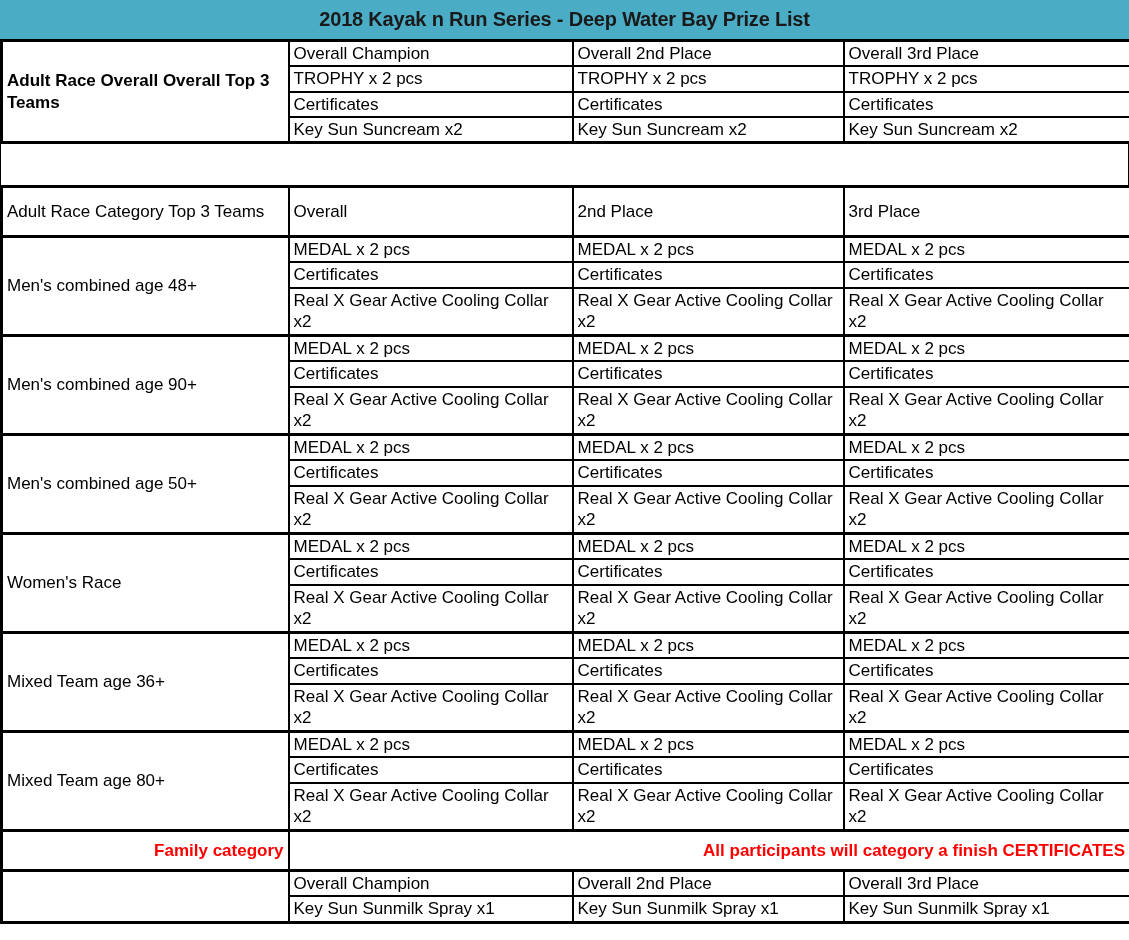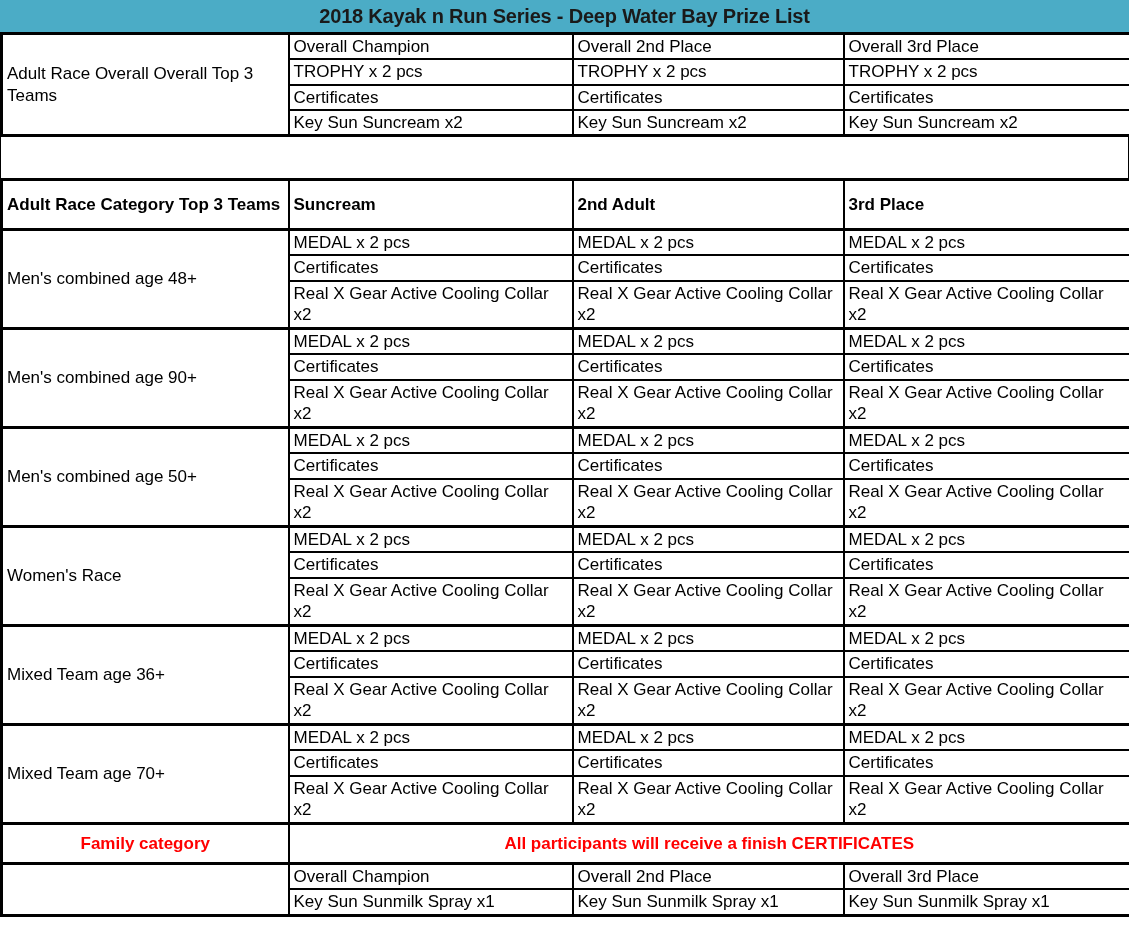--- a/index.html
+++ b/index.html
@@ -6,51 +6,51 @@
     --header-bg:#4BACC6;
     --accent-red:#FF0000;
     --grid:#000000;
   }
   *{box-sizing:border-box;}
   html,body{margin:0;padding:0;background:#ffffff;}
   body{font-family:"Liberation Sans", sans-serif; color:#000;}
   .sheet{width:1129px;height:940px;background:#fff;overflow:hidden;}
 
   .title-bar{
-    width:1129px;height:32px;
+    width:1129px;height:39px;
     background:var(--header-bg,#4BACC6);
     display:flex;align-items:center;justify-content:center;
     font-weight:bold;font-size:20px;letter-spacing:-0.2px;color:#1a1a1a;
   }
 
   table.grid{
     border-collapse:collapse;table-layout:fixed;width:1129px;
     border:3px solid var(--grid,#000);
   }
   table.grid td{
     border:2px solid var(--grid,#000);
     font-size:17px;line-height:1.25;
     padding:1px 4px;
     vertical-align:middle;
     overflow:hidden;
     background:#fff;
   }
   col.c0{width:287px;} col.c1{width:284px;} col.c2{width:271px;} col.c3{width:287px;}
 
   .grid-a tr{height:25px;}
-  .label-cell{font-weight:normal;padding-right:12px;}
+  .label-cell{font-weight:bold;padding-right:12px;}
 
   tr.cat-header{height:50px;}
-  tr.cat-header td{font-weight:bold;}
+  tr.cat-header td{font-weight:normal;}
   tr.r-short{height:23px;}
   tr.r-tall{height:48px;}
   tr.group-start td{border-top:3px solid var(--grid,#000);}
 
   tr.family-row{height:40px;}
-  tr.family-row td{border-top:3px solid var(--grid,#000);}
+  tr.family-row td{border-top:3px solid var(--grid,#000);text-align:right;}
   td.family-label{
     color:var(--accent-red,#FF0000);font-weight:bold;text-align:center;
   }
   td.family-msg{
     color:var(--accent-red,#FF0000);font-weight:bold;text-align:center;font-size:17px;
   }
 
   tr.final-first td{border-top:3px solid var(--grid,#000);}
   tr.final-r{height:23px;}
 
@@ -105,22 +105,22 @@
   <table class="grid grid-b">
     <colgroup>
         <col class="c0">
         <col class="c1">
         <col class="c2">
         <col class="c3">
       </colgroup>
     <tbody>
       <tr class="cat-header">
         <td class="label-cell">Adult Race Category Top 3 Teams</td>
-        <td>Suncream</td>
-        <td>2nd Adult</td>
+        <td>Overall</td>
+        <td>2nd Place</td>
         <td>3rd Place</td>
       </tr>
 
       <tr class="r-short group-start">
         <td rowspan="3">Men's combined age 48+</td>
         <td>MEDAL x 2 pcs</td>
         <td>MEDAL x 2 pcs</td>
         <td>MEDAL x 2 pcs</td>
       </tr>
       <tr class="r-short">
@@ -196,39 +196,39 @@
         <td>Certificates</td>
         <td>Certificates</td>
       </tr>
       <tr class="r-tall">
         <td>Real X Gear Active Cooling Collar x2</td>
         <td>Real X Gear Active Cooling Collar x2</td>
         <td>Real X Gear Active Cooling Collar x2</td>
       </tr>
 
       <tr class="r-short group-start">
-        <td rowspan="3">Mixed Team age 70+</td>
+        <td rowspan="3">Mixed Team age 80+</td>
         <td>MEDAL x 2 pcs</td>
         <td>MEDAL x 2 pcs</td>
         <td>MEDAL x 2 pcs</td>
       </tr>
       <tr class="r-short">
         <td>Certificates</td>
         <td>Certificates</td>
         <td>Certificates</td>
       </tr>
       <tr class="r-tall">
         <td>Real X Gear Active Cooling Collar x2</td>
         <td>Real X Gear Active Cooling Collar x2</td>
         <td>Real X Gear Active Cooling Collar x2</td>
       </tr>
 
       <tr class="family-row">
         <td class="family-label">Family category</td>
-        <td class="family-msg" colspan="3">All participants will receive a finish CERTIFICATES</td>
+        <td class="family-msg" colspan="3">All participants will category a finish CERTIFICATES</td>
       </tr>
 
       <tr class="final-r final-first">
         <td rowspan="2"></td>
         <td>Overall Champion</td>
         <td>Overall 2nd Place</td>
         <td>Overall 3rd Place</td>
       </tr>
       <tr class="final-r">
         <td>Key Sun Sunmilk Spray x1</td>

